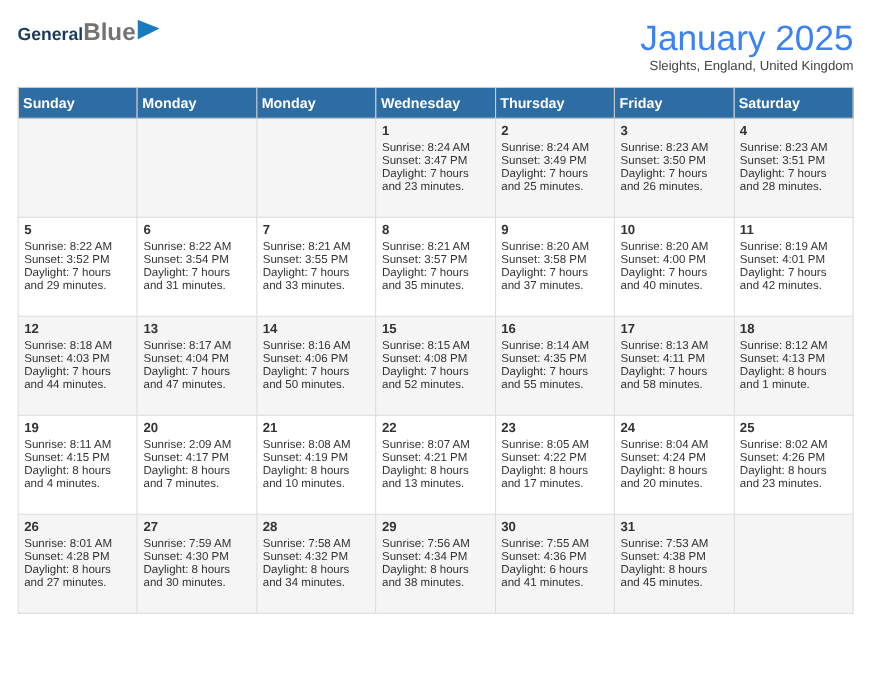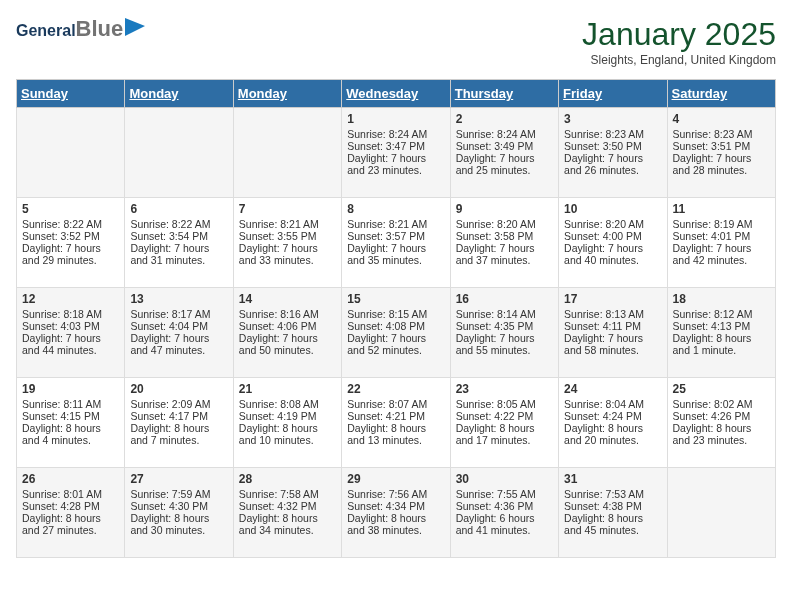--- a/index.html
+++ b/index.html
@@ -19,21 +19,21 @@
     .logo {
       display: flex;
       flex-direction: column;
       align-items: flex-start;
     }
     .title-block {
       text-align: right;
     }
     .month-title {
       font-size: 32px;
-      color: #14532d;
+      color: #3b82f6;
       font-weight: normal;
     }
     .location {
       font-size: 12px;
       color: #444;
     }
     table {
       width: 100%;
       border-collapse: collapse;
       table-layout: fixed;
@@ -41,21 +41,20 @@
     thead tr {
       background-color: #2e6da4;
       color: white;
     }
     thead th {
       padding: 6px 4px;
       font-size: 13px;
       font-weight: bold;
       text-align: left;
       border: 1px solid #ccc;
-      text-decoration: underline;
     }
     tbody tr {
       vertical-align: top;
     }
     tbody tr:nth-child(odd) {
       background-color: #f5f5f5;
     }
     tbody tr:nth-child(even) {
       background-color: #fff;
     }

